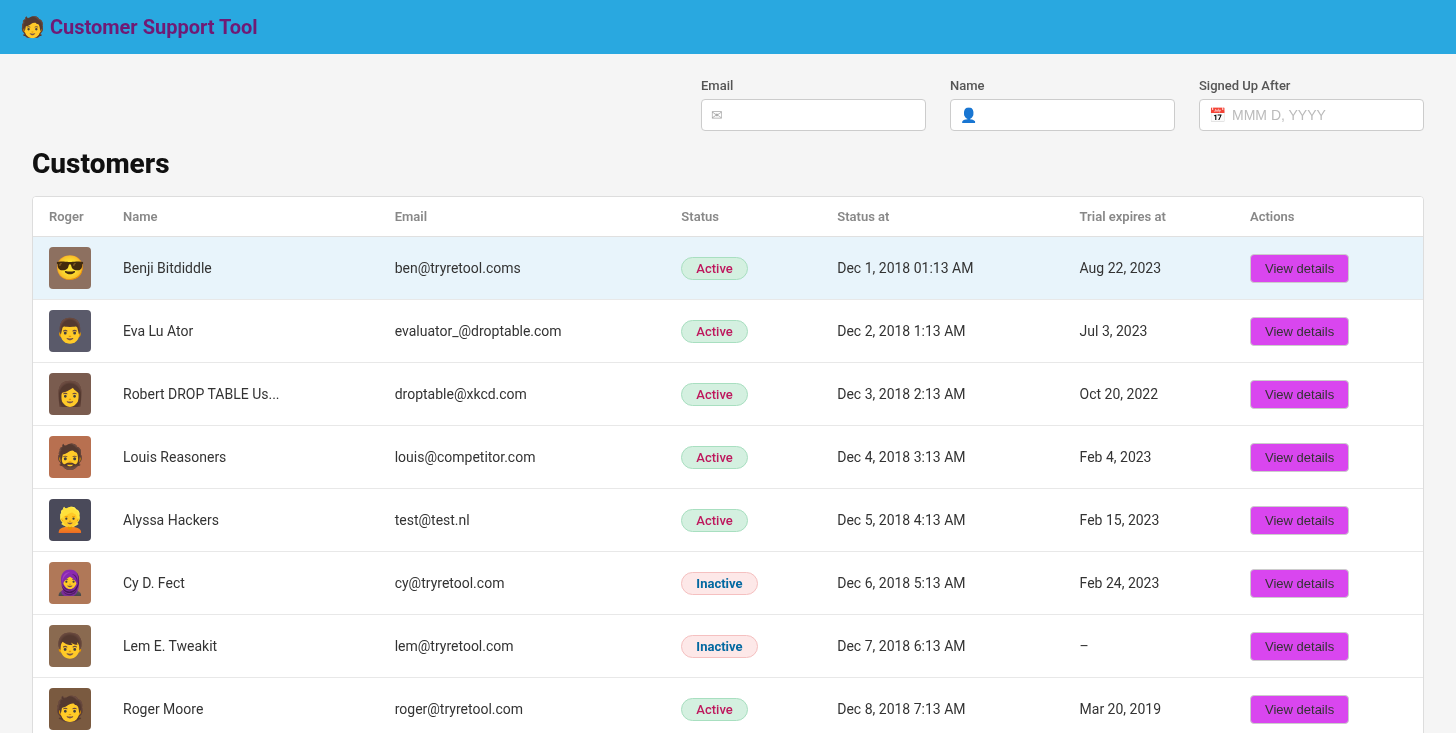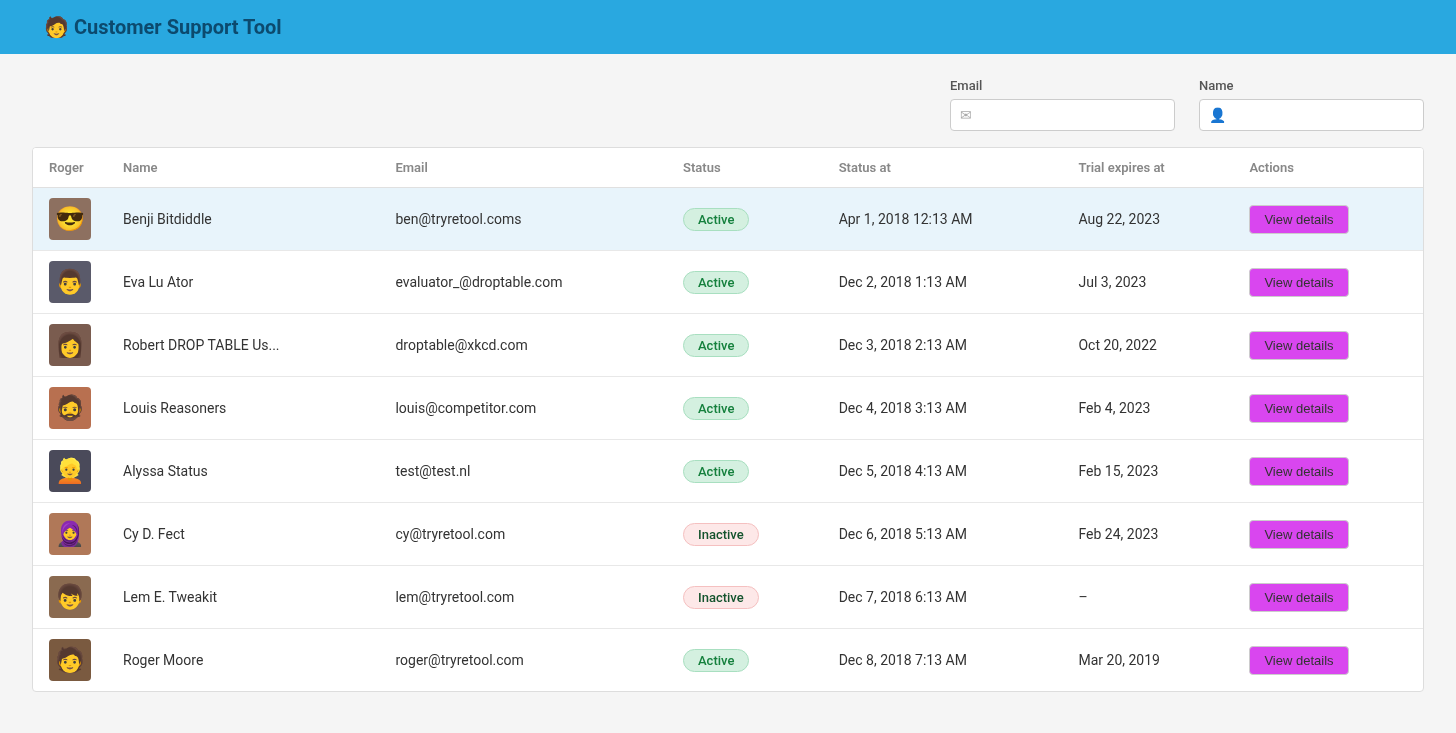--- a/index.html
+++ b/index.html
@@ -7,24 +7,23 @@
 
     
     .header {
       background: #29a8e0;
       padding: 0 20px;
       height: 54px;
       display: flex;
       align-items: center;
     }
     .header-title {
-      color: #0c4a6e;
+      color: #701a75;
       font-size: 20px;
       font-weight: 700;
-      margin-left: 24px;
     }
 
     
     .main {
       padding: 24px 32px;
     }
 
     
     .filters-row {
       display: flex;
@@ -128,27 +127,28 @@
     
     .badge {
       display: inline-block;
       padding: 3px 14px;
       border-radius: 12px;
       font-size: 13px;
       font-weight: 500;
     }
     .badge-active {
       background: #d4f0e0;
-      color: #15803d;
+      color: #be185d;
       border: 1px solid #a8dfc0;
     }
     .badge-inactive {
       background: #fde8e8;
-      color: #14532d;
+      color: #0369a1;
       border: 1px solid #f5c0c0;
+      font-weight: bold;
     }
 
     
     .btn-view {
       padding: 6px 14px;
       border: 1px solid #ccc;
       border-radius: 4px;
       background: #d946ef;
       color: #333;
       font-size: 13px;
@@ -175,22 +175,30 @@
         <input class="filter-input" type="text" placeholder="" style="">
       </div>
     </div>
     <div class="filter-group">
       <span class="filter-label">Name</span>
       <div class="filter-input-wrap">
         <span class="icon">👤</span>
         <input class="filter-input" type="text" placeholder="" style="">
       </div>
     </div>
+    <div class="filter-group">
+      <span class="filter-label">Signed Up After</span>
+      <div class="filter-input-wrap">
+        <span class="icon">📅</span>
+        <input class="filter-input" type="text" placeholder="MMM D, YYYY" style="">
+      </div>
+    </div>
   </div>
 
+  <h1 class="page-title">Customers</h1>
 
   <div class="table-container">
     <table>
       <thead>
         <tr>
           <th>Roger</th>
           <th>Name</th>
           <th>Email</th>
           <th>Status</th>
           <th>Status at</th>
@@ -203,21 +211,21 @@
       <td class="avatar-cell">
         <div class="avatar" style="background:#8d7060;display:flex;align-items:center;justify-content:center;">
       <span style="font-size:24px;line-height:1;">😎</span>
     </div>
       </td>
       <td>Benji Bitdiddle</td>
       <td>ben@tryretool.coms</td>
       <td>
         <span class="badge badge-active">Active</span>
       </td>
-      <td>Apr 1, 2018 12:13 AM</td>
+      <td>Dec 1, 2018 01:13 AM</td>
       <td>Aug 22, 2023</td>
       <td>
         <button class="btn-view">View details</button>
       </td>
     </tr>
           <tr>
       <td class="avatar-cell">
         <div class="avatar" style="background:#5a5a6a;display:flex;align-items:center;justify-content:center;">
       <span style="font-size:24px;line-height:1;">👨</span>
     </div>
@@ -266,21 +274,21 @@
       <td>
         <button class="btn-view">View details</button>
       </td>
     </tr>
           <tr>
       <td class="avatar-cell">
         <div class="avatar" style="background:#4a4a5a;display:flex;align-items:center;justify-content:center;">
       <span style="font-size:24px;line-height:1;">👱</span>
     </div>
       </td>
-      <td>Alyssa Status</td>
+      <td>Alyssa Hackers</td>
       <td>test@test.nl</td>
       <td>
         <span class="badge badge-active">Active</span>
       </td>
       <td>Dec 5, 2018 4:13 AM</td>
       <td>Feb 15, 2023</td>
       <td>
         <button class="btn-view">View details</button>
       </td>
     </tr>

